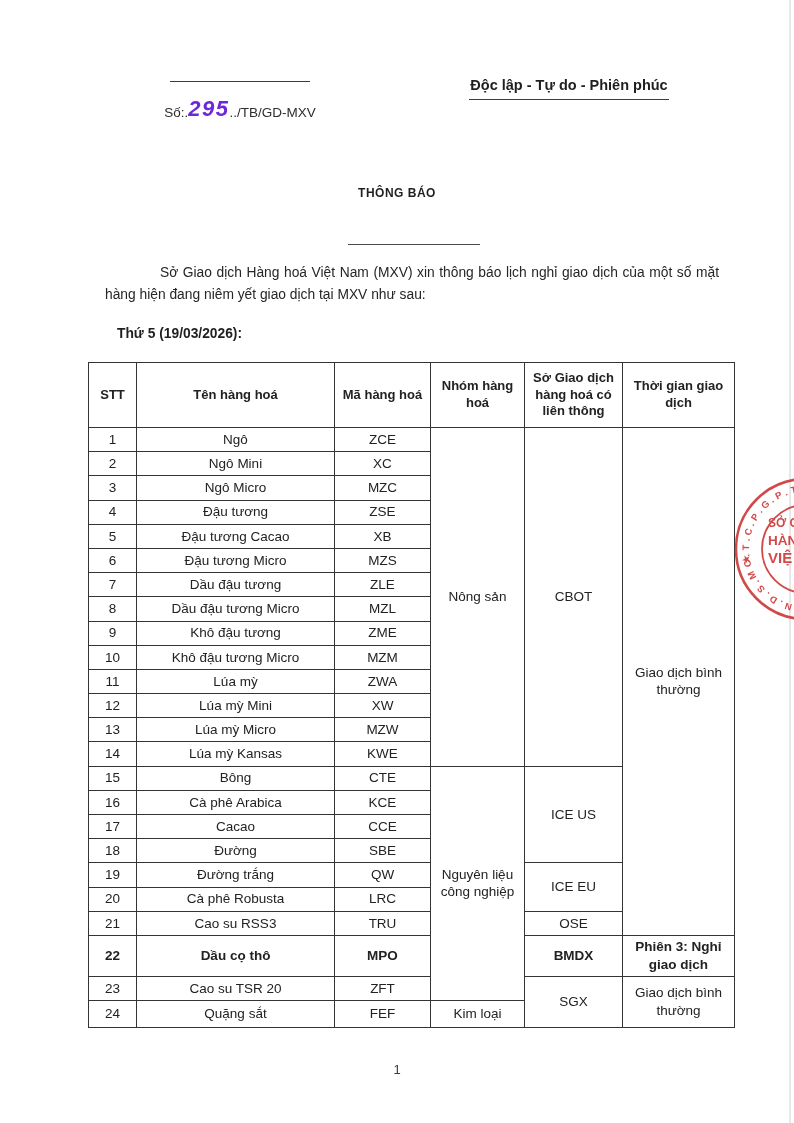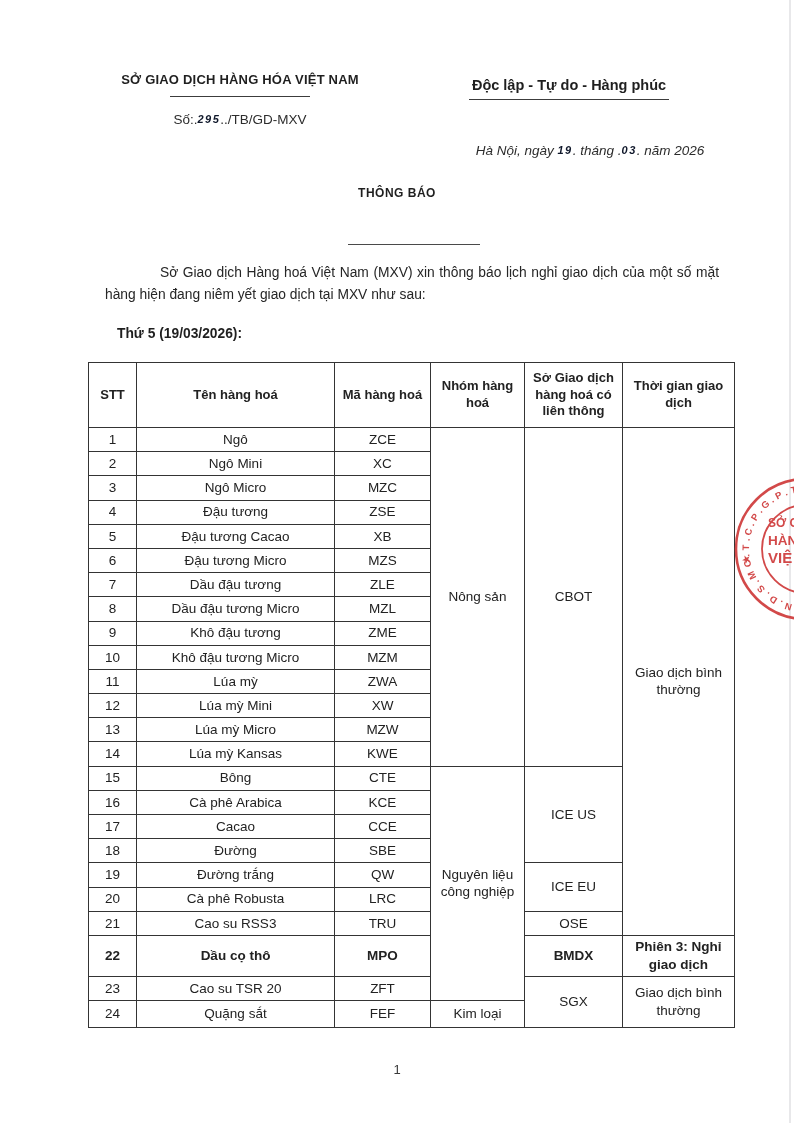--- a/index.html
+++ b/index.html
@@ -16,21 +16,21 @@
   
   .lh-left{position:absolute;left:90px;top:72px;width:300px;text-align:center;}
   .org-name{font-weight:700;font-size:13px;letter-spacing:.2px;white-space:nowrap;}
   .lh-left .rule{width:140px;height:0;border-top:1.6px solid #3c3c3c;margin:9px auto 0 auto;}
   .doc-number{margin-top:15px;font-size:13.5px;color:#2d2d2d;}
   .lh-right{position:absolute;left:398px;top:70px;width:342px;text-align:center;}
   .national-title{font-weight:700;font-size:13.5px;white-space:nowrap;}
   .motto{font-weight:700;font-size:14.5px;margin-top:7px;}
   .lh-right .rule{width:200px;height:0;border-top:1.6px solid #3c3c3c;margin:6px auto 0 auto;}
   .date-line{position:absolute;left:430px;top:143px;width:320px;text-align:center;font-style:italic;font-size:13.5px;color:#2c2c2c;}
-  .hand{color:#0f172a;font-weight:600;font-style:italic;font-size:11px;letter-spacing:1.5px;position:relative;top:-1px;}
+  .hand{color:#6d28d9;font-weight:600;font-style:italic;font-size:22px;letter-spacing:1.5px;position:relative;top:-1px;}
 
   
   .doc-title{position:absolute;left:0;top:186px;width:794px;text-align:center;font-weight:700;font-size:12px;letter-spacing:.5px;}
   .doc-subtitle{position:absolute;left:40px;top:213px;width:714px;text-align:center;font-weight:700;font-style:italic;font-size:13.8px;}
   .subtitle-rule{position:absolute;left:348px;top:244px;width:132px;height:0;border-top:1.6px solid #4a4a4a;}
 
   .intro{position:absolute;left:105px;top:262px;width:614px;font-size:13.8px;line-height:22px;text-align:justify;text-indent:55px;color:#262626;}
   .schedule-heading{position:absolute;left:117px;top:326px;font-weight:700;font-size:13.8px;}
 
   
@@ -59,31 +59,29 @@
   .stamp{position:absolute;left:721px;top:464px;width:170px;height:170px;opacity:.92;}
 </style>
 </head>
 <body>
 
 <div class="page">
 
   <div class="scan-edge"></div>
 
   <div class="lh-left">
-    <div class="org-name">SỞ GIAO DỊCH HÀNG HÓA VIỆT NAM</div>
     <div class="rule"></div>
     <div class="doc-number"><span>Số:.</span><span class="hand">295</span><span>../TB/GD-MXV</span></div>
   </div>
 
   <div class="lh-right">
-    <div class="motto">Độc lập - Tự do - Hàng phúc</div>
+    <div class="motto">Độc lập - Tự do - Phiên phúc</div>
     <div class="rule"></div>
   </div>
 
-  <div class="date-line"><span>Hà Nội, ngày </span><span class="hand">19</span><span>. tháng .</span><span class="hand">03</span><span>. năm 2026</span></div>
 
   <div class="doc-title">THÔNG BÁO</div>
   <div class="subtitle-rule"></div>
 
   <div class="intro">Sở Giao dịch Hàng hoá Việt Nam (MXV) xin thông báo lịch nghỉ giao dịch của một số mặt hàng hiện đang niêm yết giao dịch tại MXV như sau:</div>
   <div class="schedule-heading">Thứ 5 (19/03/2026):</div>
 
   <table class="commodities">
     <colgroup>
       <col style="width:48px">

